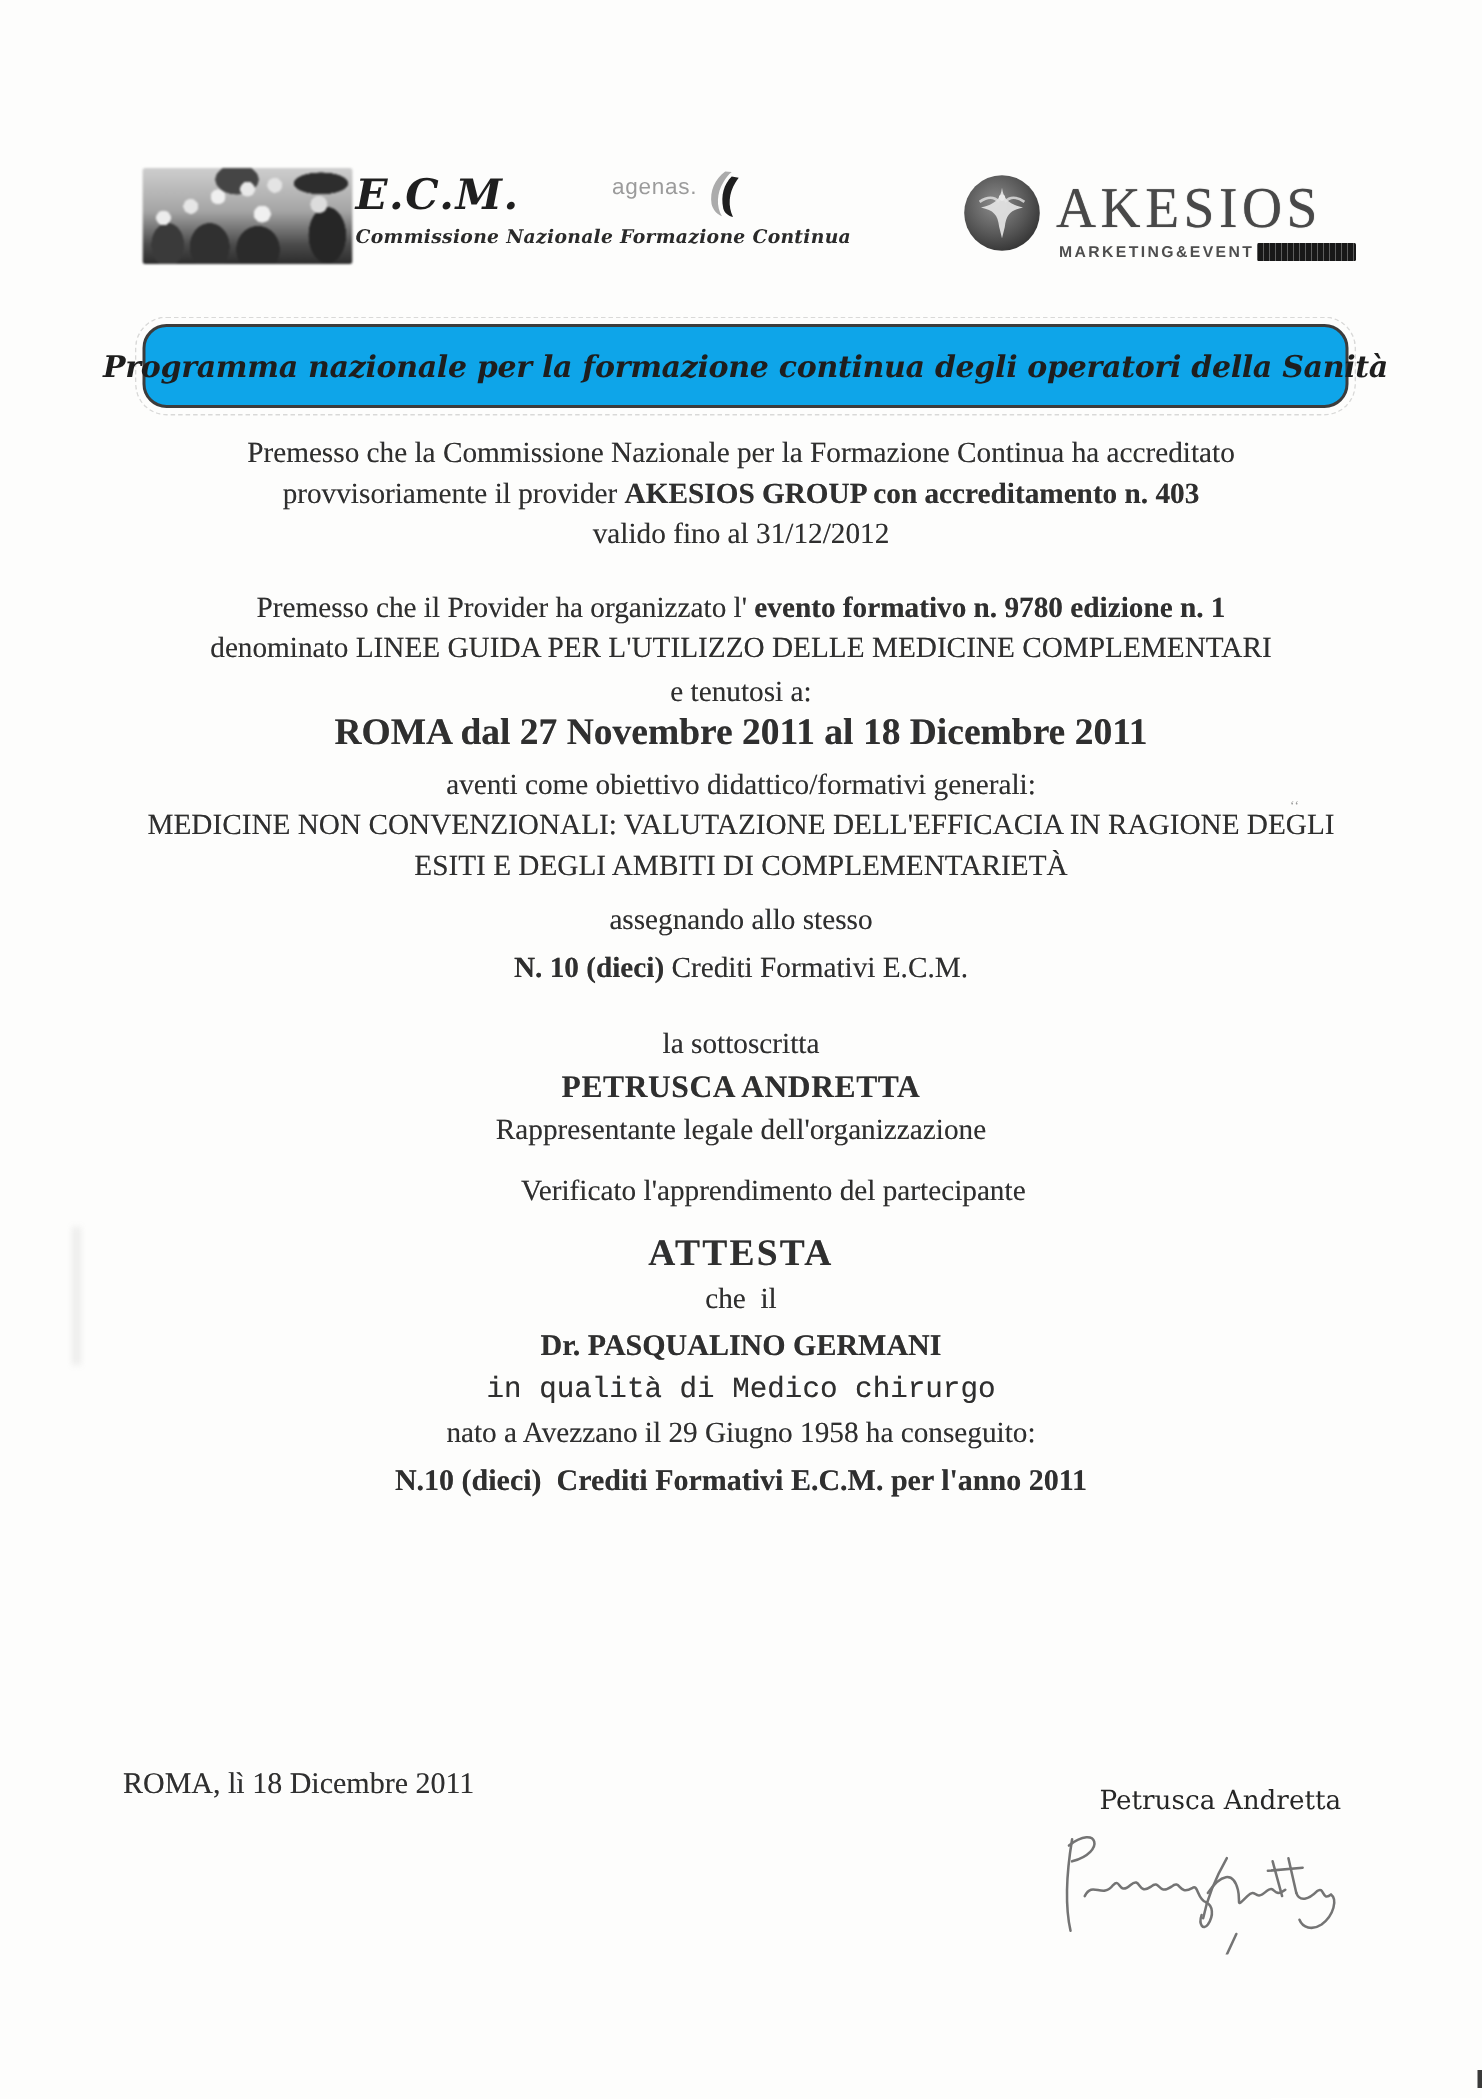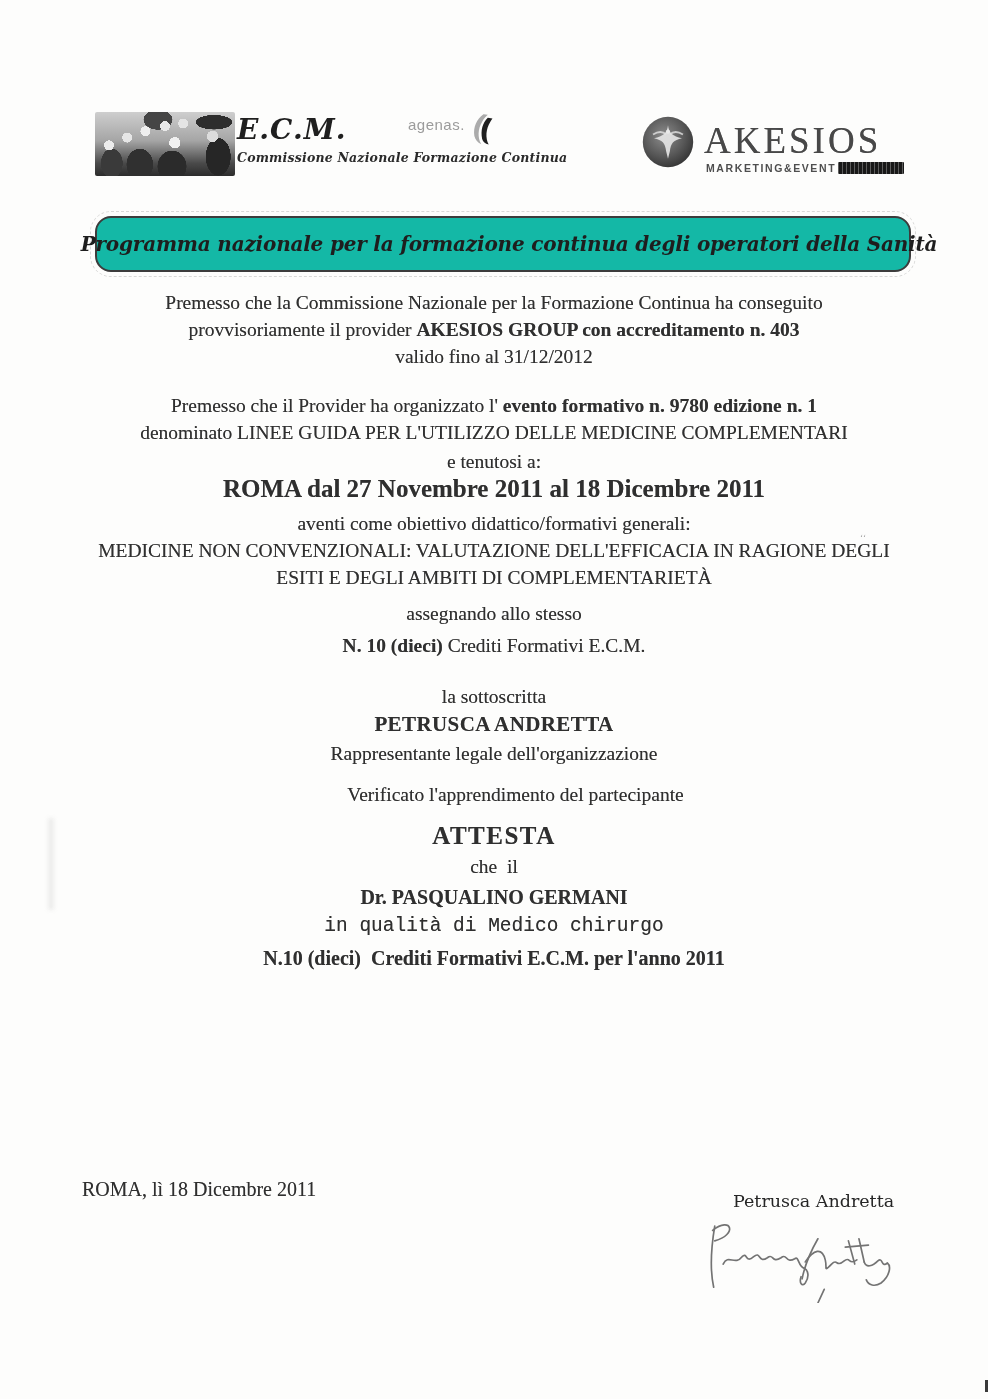--- a/index.html
+++ b/index.html
@@ -55,21 +55,21 @@
     color:#4e4e4e;white-space:nowrap;font-weight:bold;
   }
   .akesios-block{
     width:66px;height:12px;background:#181818;border-radius:1px;
     background-image:repeating-linear-gradient(90deg,rgba(255,255,255,.3) 0 1px,rgba(0,0,0,0) 1px 4px);
   }
   
   .banner{
     position:absolute;left:95px;top:216px;width:800px;height:52px;
     border:2px solid #3c3c3c;border-radius:16px;display:flex;align-items:center;justify-content:center;
-    outline:1px dashed rgba(0,0,0,.14);outline-offset:4px;background:#14b8a6;padding-left:12px;
+    outline:1px dashed rgba(0,0,0,.14);outline-offset:4px;background:#0ea5e9;
   }
   .banner-title{
     font-family:"DejaVu Serif",serif;font-style:italic;font-weight:bold;
     font-size:20px;letter-spacing:-.2px;color:#1e1e1e;white-space:nowrap;
   }
   
   .doc-body{
     position:absolute;left:0;top:289px;width:100%;text-align:center;
     font-size:19.5px;line-height:27px;color:#2f2f2f;
     text-shadow:0 0 .4px rgba(60,60,60,.55);
@@ -138,40 +138,41 @@
         <span class="akesios-block"></span>
       </div>
     </div>
   </div>
 
   <div class="banner">
     <div class="banner-title">Programma nazionale per la formazione continua degli operatori della Sanità</div>
   </div>
 
   <div class="doc-body">
-    <div class="line l01"><span>Premesso che la Commissione Nazionale per la Formazione Continua ha conseguito</span></div>
+    <div class="line l01"><span>Premesso che la Commissione Nazionale per la Formazione Continua ha accreditato</span></div>
     <div class="line l02"><span>provvisoriamente il provider </span><span class="b">AKESIOS GROUP con accreditamento n. 403</span></div>
     <div class="line l03"><span>valido fino al 31/12/2012</span></div>
     <div class="line l04"><span>Premesso che il Provider ha organizzato l' </span><span class="b">evento formativo n. 9780 edizione n. 1</span></div>
     <div class="line l05"><span>denominato LINEE GUIDA PER L'UTILIZZO DELLE MEDICINE COMPLEMENTARI</span></div>
     <div class="line l07"><span>e tenutosi a:</span></div>
     <div class="line l08"><span class="b">ROMA dal 27 Novembre 2011 al 18 Dicembre 2011</span></div>
     <div class="line l09"><span>aventi come obiettivo didattico/formativi generali:</span></div>
     <div class="line l10"><span>MEDICINE NON CONVENZIONALI: VALUTAZIONE DELL'EFFICACIA IN RAGIONE DEGLI</span></div>
     <div class="line l11"><span>ESITI E DEGLI AMBITI DI COMPLEMENTARIETÀ</span></div>
     <div class="line l12"><span>assegnando allo stesso</span></div>
     <div class="line l13"><span class="b">N. 10 (dieci)</span><span> Crediti Formativi E.C.M.</span></div>
     <div class="line l14"><span>la sottoscritta</span></div>
     <div class="line l15"><span class="b">PETRUSCA ANDRETTA</span></div>
     <div class="line l16"><span>Rappresentante legale dell'organizzazione</span></div>
     <div class="line l17"><span>Verificato l'apprendimento del partecipante</span></div>
     <div class="line l18"><span>ATTESTA</span></div>
     <div class="line l19"><span>che  il</span></div>
     <div class="line l20"><span class="b">Dr. PASQUALINO GERMANI</span></div>
     <div class="line l21"><span>in qualità di Medico chirurgo</span></div>
+    <div class="line l22"><span>nato a Avezzano il 29 Giugno 1958 ha conseguito:</span></div>
     <div class="line l23"><span class="b">N.10 (dieci)  Crediti Formativi E.C.M. per l'anno 2011</span></div>
   </div>
 
   <div class="place-date">ROMA, lì 18 Dicembre 2011</div>
   <div class="signer">Petrusca Andretta</div>
   <svg class="signature" viewBox="0 0 190 95">
     <g fill="none" stroke="#5c5c5c" stroke-width="1.6" stroke-linecap="round" opacity=".85">
       <path d="M14 22 C11 40 9 62 13 80"></path>
       <path d="M12 26 C30 12 36 30 14 36"></path>
       <path d="M22 58 C27 48 33 60 40 51 C45 46 43 58 51 51 C58 45 55 58 64 52 C70 47 68 58 77 52 C83 47 81 58 90 53 C94 50 93 60 99 62"></path>

